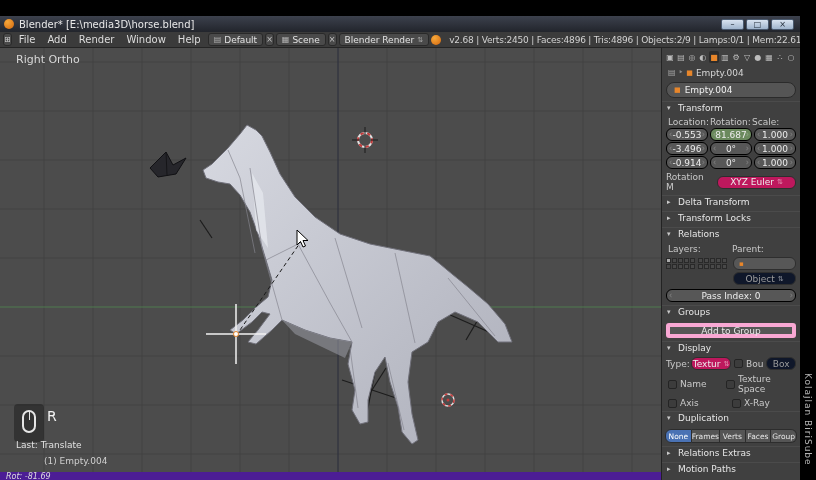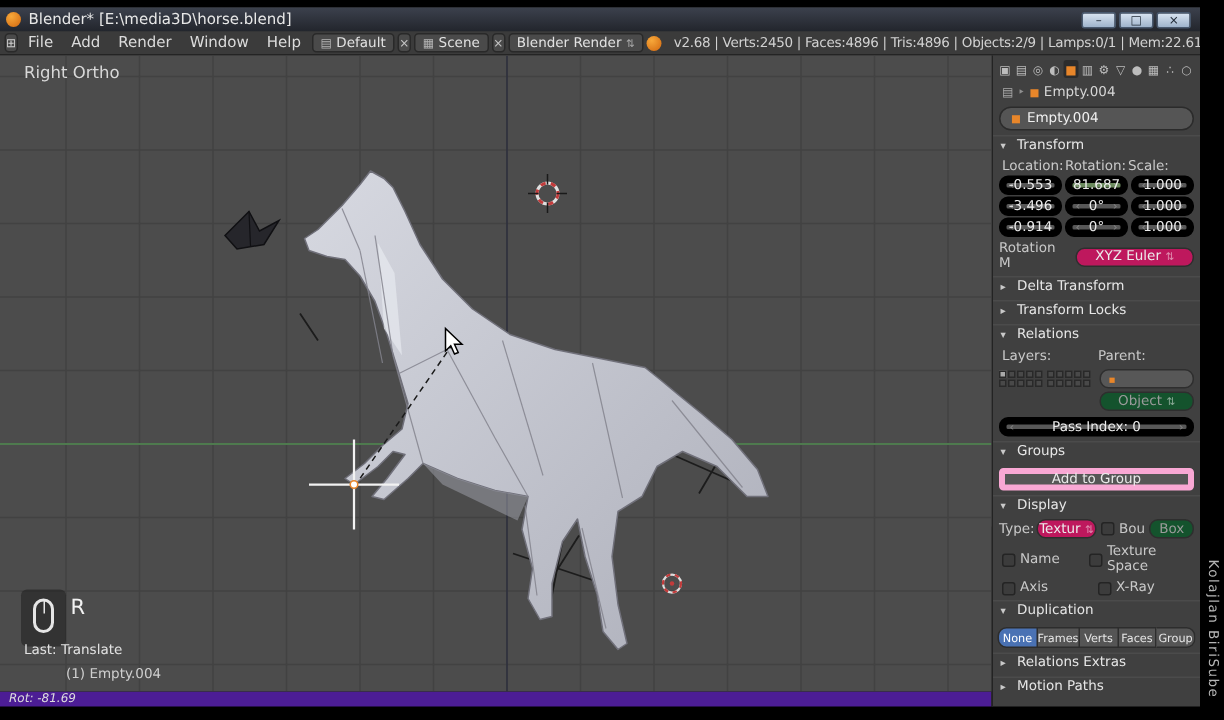--- a/index.html
+++ b/index.html
@@ -1,18 +1,18 @@
 <!DOCTYPE html>
 <html><head>
 <meta charset="utf-8">
 <style>
   * { margin:0; padding:0; box-sizing:border-box; }
   html,body { background:#000; font-family:"DejaVu Sans", sans-serif; }
   .screen { position:relative; width:816px; height:480px; background:#000; overflow:hidden; }
-  .app { position:absolute; left:0; top:5px; width:800px; height:346px; background:#3b3b3b; }
+  .app { position:absolute; left:0; top:16px; width:800px; height:346px; background:#3b3b3b; }
 
   
   .titlebar { height:16px; background:linear-gradient(#3c414d,#22252c); display:flex; align-items:center; padding:0 4px; gap:5px; }
   .blogo { width:10px; height:10px; border-radius:50%; background:radial-gradient(circle at 35% 30%, #f7a83a, #d2670f); flex:0 0 auto; }
   .title-text { flex:1; font-size:10px; color:#e8e8e8; white-space:nowrap; overflow:hidden; }
   .win-btns { display:flex; gap:2px; margin-right:2px; }
   .win-btn { width:23px; height:11px; background:linear-gradient(#d8e3f0,#9fb4cc); border:1px solid #49596e; border-radius:2px; font-size:8px; line-height:9px; color:#1e2834; text-align:center; }
 
   
   .menubar { height:16px; background:#3b3b3b; border-bottom:1px solid #242424; display:flex; align-items:center; padding:0 3px; gap:2px; overflow:hidden; white-space:nowrap; }
@@ -48,29 +48,29 @@
   .crumbs .gic { font-size:8px; color:#ababab; }
   .crumbs .ch { font-size:8px; color:#8f8f8f; }
   .crumbs .oc { font-size:7px; color:#e8862a; }
   .name-field { margin:3px 4px 0; height:16px; background:#555; border:1px solid #2b2b2b; border-radius:8px; display:flex; align-items:center; gap:4px; padding:0 7px; color:#f0f0f0; }
   .name-field .oc { font-size:7px; color:#e8862a; }
   .phdr { height:13px; display:flex; align-items:center; gap:4px; padding:0 5px; border-top:1px solid #4b4b4b; margin-top:3px; color:#e6e6e6; }
   .tri { font-size:7px; color:#c9c9c9; width:7px; }
   .tlabels { display:flex; padding:3px 6px 1px; color:#c9c9c9; }
   .tlabels span { width:45px; }
   .fgrid { display:grid; grid-template-columns:1fr 1fr 1fr; gap:1px 2px; padding:0 4px; }
-  .nf { height:13px; background:#575757; border:5px solid #000000; border-radius:6px; display:flex; align-items:center; justify-content:center; color:#ececec; position:relative; }
+  .nf { height:13px; background:#575757; border:1px solid #000000; border-radius:6px; display:flex; align-items:center; justify-content:center; color:#ececec; position:relative; }
   .nf::before { content:"‹"; position:absolute; left:2px; font-size:8px; color:rgba(240,240,240,0.28); }
   .nf::after { content:"›"; position:absolute; right:2px; font-size:8px; color:rgba(240,240,240,0.28); }
   .nf.keyed { background:#6b8a5e; }
   .row { display:flex; align-items:center; gap:3px; padding:3px 4px 0; }
   .lbl { color:#c9c9c9; }
   .dd { height:13px; background:#be185d; border:1px solid #2e2e2e; border-radius:6px; display:flex; align-items:center; justify-content:center; gap:3px; padding:0 4px; color:#ececec; }
   .dd .updn { color:rgba(255,255,255,0.5); }
-  .dd.gray { background:#14532d; color:#9b9b9b; }
+  .dd.gray { background:#0f172a; color:#9b9b9b; }
   .rel-labels { display:flex; padding:4px 6px 1px; color:#c9c9c9; }
   .rel-labels span:first-child { width:64px; }
   .rel-body { display:flex; padding:2px 4px 0; gap:4px; }
   .layers { width:63px; display:flex; gap:3px; padding-top:1px; }
   .lblock { display:grid; grid-template-columns:repeat(5,5px); grid-auto-rows:5px; gap:1px; }
   .lcell { background:#494949; border:1px solid #292929; }
   .lcell.on { background:#a9a9a9; }
   .parent-col { flex:1; display:flex; flex-direction:column; gap:2px; }
   .pfield { height:13px; background:#575757; border:1px solid #2e2e2e; border-radius:6px; display:flex; align-items:center; padding:0 5px; gap:3px; }
   .pfield .oc { font-size:7px; color:#e8862a; }

